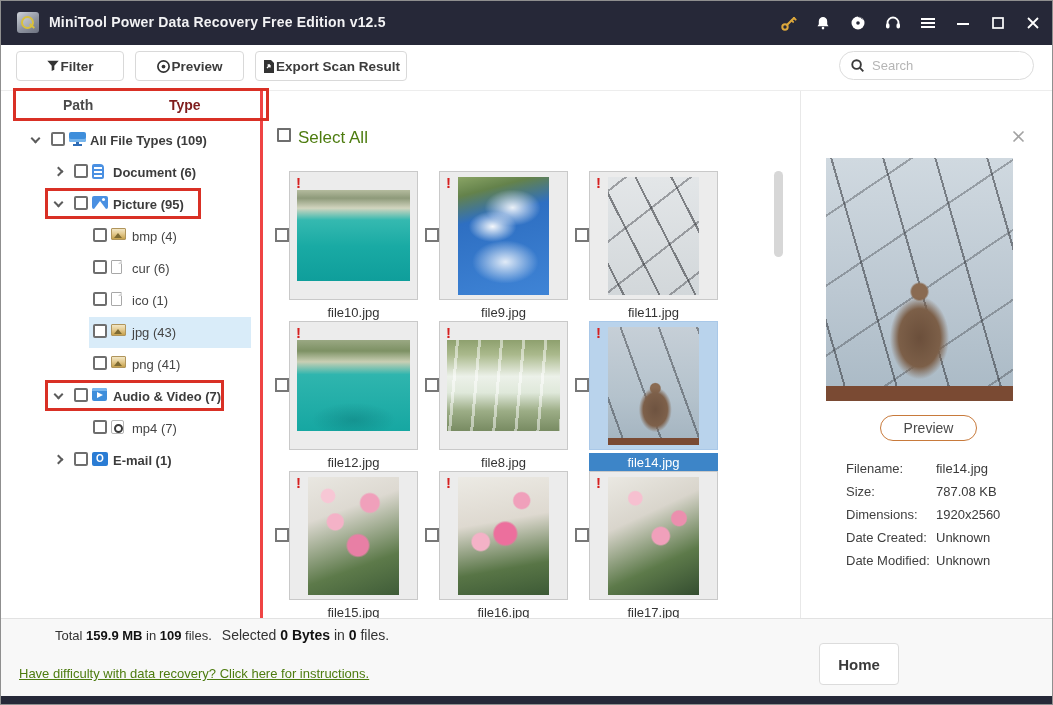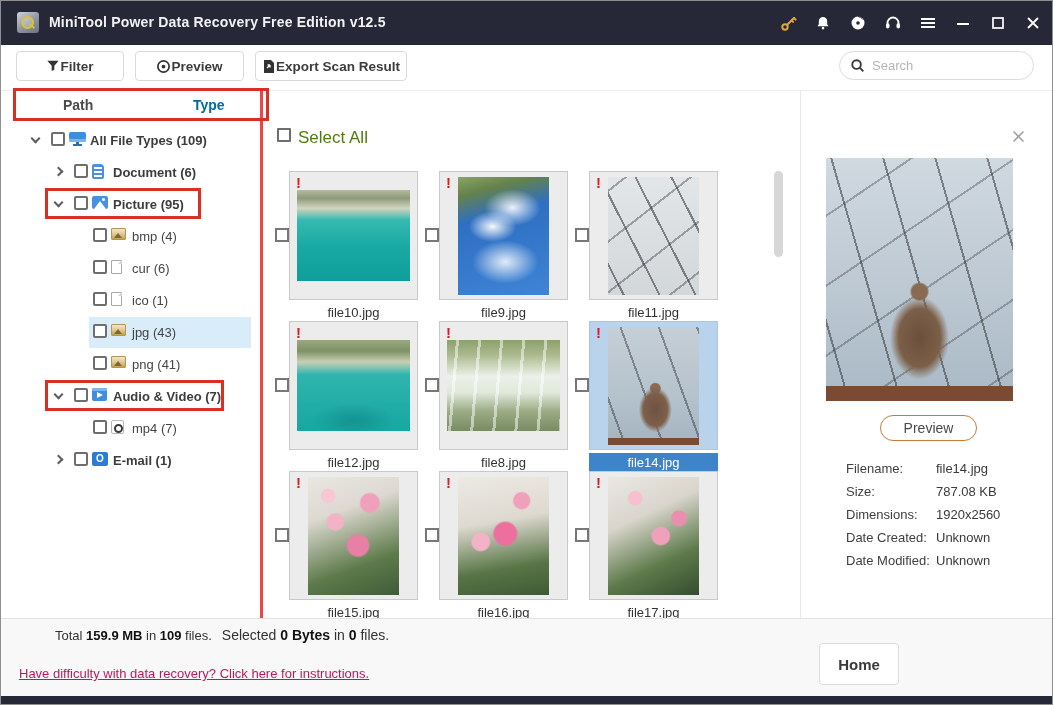--- a/index.html
+++ b/index.html
@@ -23,21 +23,21 @@
   .btn-preview { left:134px; width:109px; }
   .btn-export { left:254px; width:152px; }
   .searchbox { position:absolute; right:18px; top:6px; width:195px; height:29px; border:1px solid #dcdcdc; border-radius:15px; display:flex; align-items:center; padding:0 10px; gap:7px; background:#fff; }
   .searchbox input { border:none; outline:none; font-size:13px; color:#444; width:140px; font-family:"Liberation Sans",sans-serif; }
   .searchbox input::placeholder { color:#b5b5b5; }
 
   
   .sidebar { position:absolute; left:0; top:90px; width:262px; height:527px; background:#fff; border-right:3px solid #ef4444; }
   .tab { position:absolute; top:6px; font-size:14px; font-weight:bold; cursor:pointer; }
   .tab-path { left:62px; color:#4a4a4a; }
-  .tab-type { left:168px; color:#0369a1;margin-left:24px; }
+  .tab-type { left:168px; color:#7f1d1d; }
   .annobox { position:absolute; border:3px solid #d93025; pointer-events:none; z-index:5; }
   .anno-tabs { left:12px; top:-3px; width:256px; height:33px; }
   .anno-pic { left:44px; top:97px; width:156px; height:31px; }
   .anno-av  { left:44px; top:289px; width:179px; height:31px; }
   .hl-jpg { position:absolute; left:88px; top:226px; width:162px; height:31px; background:#d9ecf9; }
   .trow { position:absolute; left:0; width:100%; height:32px; cursor:pointer; }
   .trow .chev { position:absolute; width:7px; height:7px; border-right:2px solid #5c5c5c; border-bottom:2px solid #5c5c5c; }
   .trow .chev.down { top:11px; transform:rotate(45deg); }
   .trow .chev.right { top:12px; transform:rotate(-45deg); }
   .trow .cb { position:absolute; top:8px; width:14px; height:14px; border:2px solid #6e6e6e; border-radius:2px; background:#fff; }
@@ -103,21 +103,21 @@
   .rp-photo { position:absolute; left:25px; top:67px; width:187px; height:243px; }
   .rp-prevbtn { position:absolute; left:79px; top:324px; width:97px; height:26px; border:1.5px solid #c87a3b; border-radius:13px; background:#fff; color:#4a4a4a; font-size:14px; display:flex; align-items:center; justify-content:center; cursor:pointer; }
   .detrow { position:absolute; left:45px; width:200px; height:20px; font-size:13px; color:#3f3f3f; }
   .detrow .dv { position:absolute; left:90px; color:#3a3a3a; }
 
   
   .footer { position:absolute; left:0; top:617px; width:100%; height:80px; background:#f8f8f8; border-top:1px solid #e2e2e2; }
   .summary { position:absolute; left:18px; top:8px; font-size:13px; color:#333;margin-left:36px; }
   .summary b { color:#111; }
   .sel-part { font-size:14px; margin-left:10px; }
-  .helplink { position:absolute; left:18px; top:47px; font-size:13px; color:#be185d; text-decoration:underline; cursor:pointer; }
+  .helplink { position:absolute; left:18px; top:47px; font-size:13px; color:#4d7c0f; text-decoration:underline; cursor:pointer; }
   .fbtn { position:absolute; top:24px; height:42px; background:#fff; border:1px solid #dcdcdc; border-radius:4px; font-size:15px; font-weight:bold; display:flex; align-items:center; justify-content:center; cursor:pointer; }
   .btn-home { left:818px; width:80px; color:#3a3a3a; }
   .btn-save { left:933px; width:102px; color:#b5b5b5; }
   .bottomstrip { position:absolute; left:0; bottom:0; width:100%; height:8px; background:#262838; }
 </style>
 </head>
 <body>
 
 <div class="window">
 

